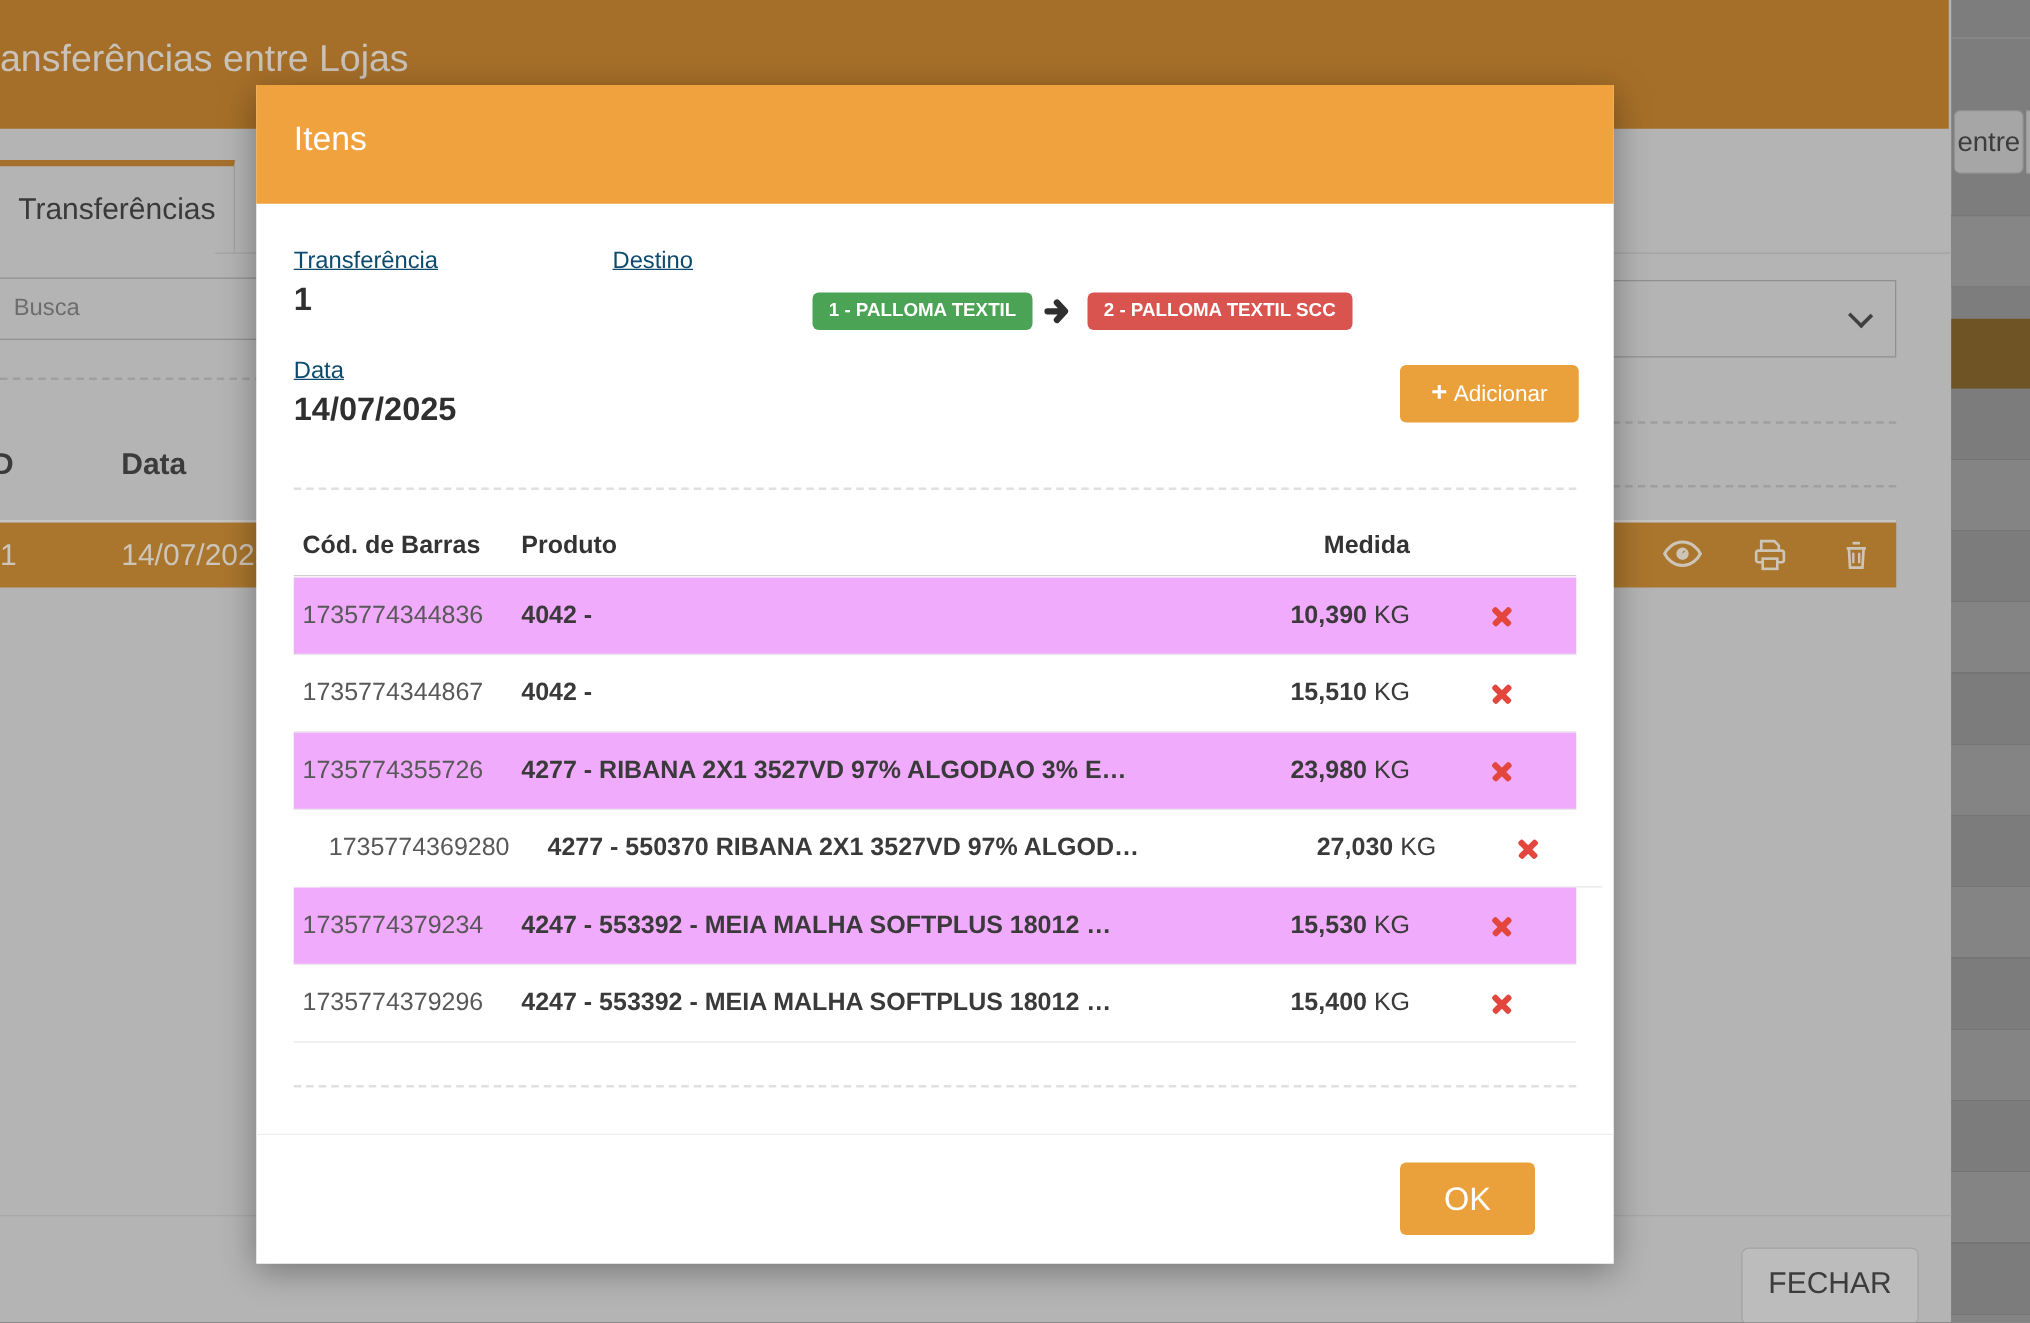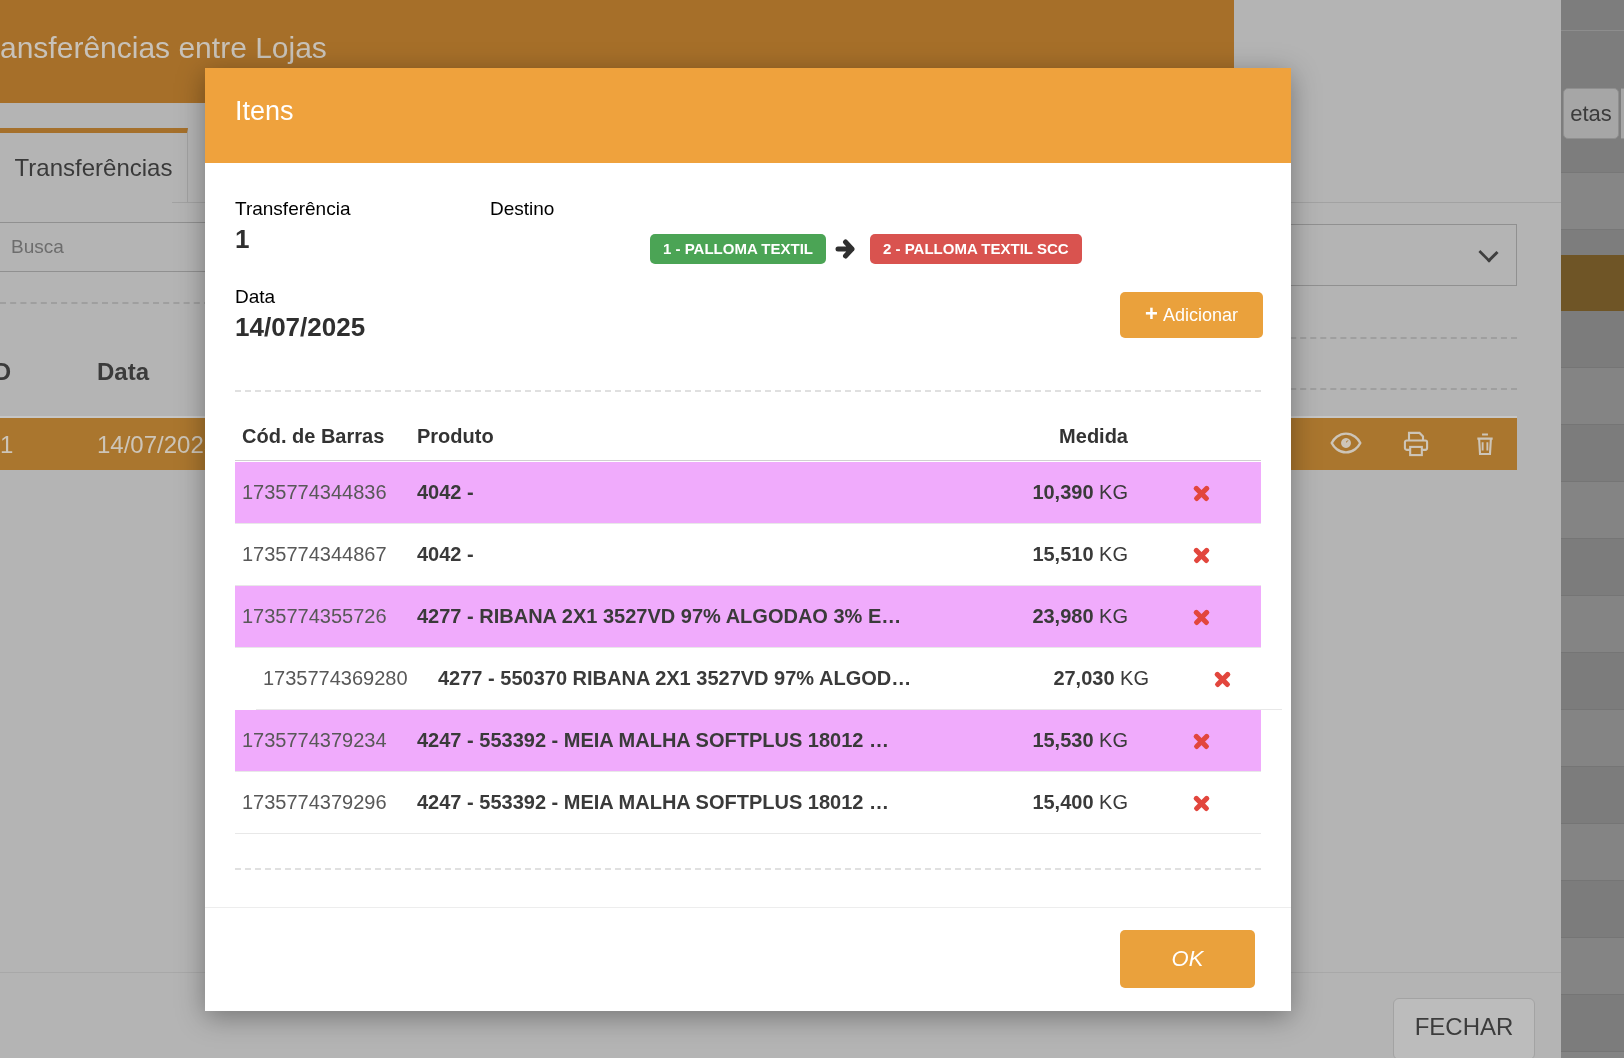--- a/index.html
+++ b/index.html
@@ -22,21 +22,21 @@
   .etas-btn2 { position:absolute; left:60px; top:88px; width:3px; height:51px; background:#a6a6a6; border-top:1px solid #8f8f8f; border-bottom:1px solid #8f8f8f; }
   .strip-lightband { position:absolute; left:0; top:172px; width:63px; height:58px; background:#868686; border-top:1px solid #777; border-bottom:1px solid #777; }
   .strip-brown-row { position:absolute; left:0; top:255px; width:63px; height:56px; background:#6f5526; }
   .strip-rows {
     position:absolute; left:0; top:311px; width:63px; height:747px;
     background:repeating-linear-gradient(to bottom, #7c7c7c 0 56px, #757575 56px 57px, #848484 57px 113px, #757575 113px 114px);
   }
 
   
   .outer { position:absolute; left:0; top:0; width:1561px; height:1058px; }
-  .outer-header { position:absolute; left:0; top:0; width:1234px; height:103px; background:#a66f29; }
+  .outer-header { position:absolute; left:0; top:0; width:1559px; height:103px; background:#a66f29; }
   .outer-title { position:absolute; left:0; top:31px; font-size:30px; color:#c8c2b9; white-space:nowrap; }
   .tab {
     position:absolute; left:0; top:128px; width:188px; height:75px;
     border-top:5px solid #a5702b; border-right:1px solid #a2a2a2;
     display:flex; align-items:center; justify-content:center;
     font-size:24px; color:#3a3a3a; cursor:pointer;
   }
   .tabline { position:absolute; left:172px; top:202px; width:1389px; height:1px; background:#a2a2a2; }
   .busca {
     position:absolute; left:-6px; top:222px; width:216px; height:50px;
@@ -73,42 +73,42 @@
     display:flex; align-items:flex-start; justify-content:center; padding-top:14px; cursor:pointer;
   }
 
   
   .modal {
     position:absolute; left:205px; top:68px; width:1086px; height:943px;
     background:#ffffff; box-shadow:0 6px 26px rgba(0,0,0,0.35);
   }
   .modal-header { position:absolute; left:0; top:0; width:1086px; height:95px; background:#efa23d; }
   .modal-title { position:absolute; left:30px; top:28px; font-size:27px; color:#ffffff; font-weight:400; }
-  .f-label { position:absolute; font-size:19px; color:#000000; }
+  .f-label { position:absolute; font-size:19px; color:#0c4a6e;text-decoration:underline; }
   .f-value { position:absolute; font-size:26px; font-weight:bold; color:#2f2f2f; }
   .lbl-transf { left:30px; top:130px; }
   .val-transf { left:30px; top:156px; }
   .lbl-dest { left:285px; top:130px; }
   .lbl-data { left:30px; top:218px; }
   .val-data { left:30px; top:244px; }
   .badges { position:absolute; left:445px; top:166px; display:flex; align-items:center; gap:9px; }
   .badge {
     height:30px; line-height:30px; padding:0 13px; border-radius:5px;
     color:#fff; font-size:15px; font-weight:bold; white-space:nowrap;
   }
   .badge-green { background:#4ba455; }
   .badge-red { background:#d9534f; }
   .btn-orange {
     position:absolute; background:#eaa13c; border:none; border-radius:5px;
     color:#fff; font-family:"Liberation Sans",sans-serif; cursor:pointer;
     display:flex; align-items:center; justify-content:center;
   }
   .adicionar { left:915px; top:224px; width:143px; height:46px; font-size:18px; gap:5px; }
   .adicionar .plus { font-size:22px; font-weight:bold; line-height:1; margin-top:-2px; }
-  .ok-btn { left:915px; top:862px; width:135px; height:58px; font-size:22px;font-style:italic; }
+  .ok-btn { left:915px; top:862px; width:108px; height:58px; font-size:26px; }
   .m-dash { position:absolute; left:30px; width:1026px; border-top:2px dashed #e0e0e0; }
   .m-dash1 { top:322px; }
   .m-dash2 { top:800px; }
   .m-footer-line { position:absolute; left:0; top:839px; width:1086px; height:1px; background:#ededed; }
 
   .items-head, .item-row {
     position:absolute; left:30px; width:1026px;
     display:grid; grid-template-columns:182px 1fr 200px 120px; align-items:center;
   }
   .items-head { top:345px; height:48px; border-bottom:1px solid #d0d0d0; font-size:20px; font-weight:bold; color:#333; }
@@ -131,21 +131,21 @@
   .x-icon::after { transform:rotate(-45deg); }
   .arrow-svg { display:block; }
 </style>
 </head>
 <body>
 
 <div class="screen">
 
   <div class="base-strip">
     <div class="strip-topline"></div>
-    <button class="etas-btn">etas</button>
+    <button class="etas-btn">entre</button>
     <div class="etas-btn2"></div>
     <div class="strip-lightband"></div>
     <div class="strip-brown-row"></div>
     <div class="strip-rows"></div>
   </div>
 
   <div class="outer">
     <div class="outer-header">
       <div class="outer-title">ansferências entre Lojas</div>
     </div>

